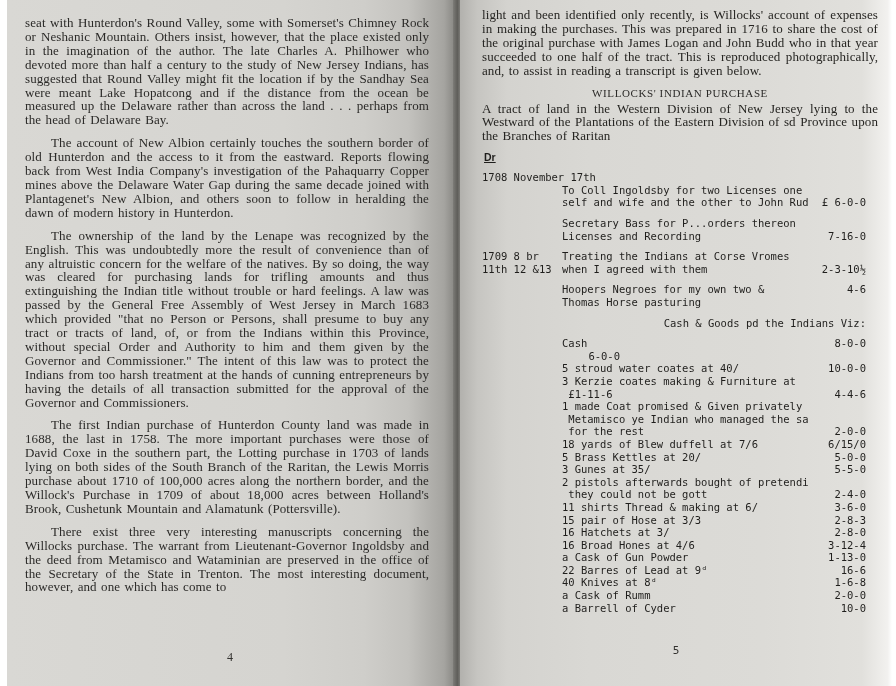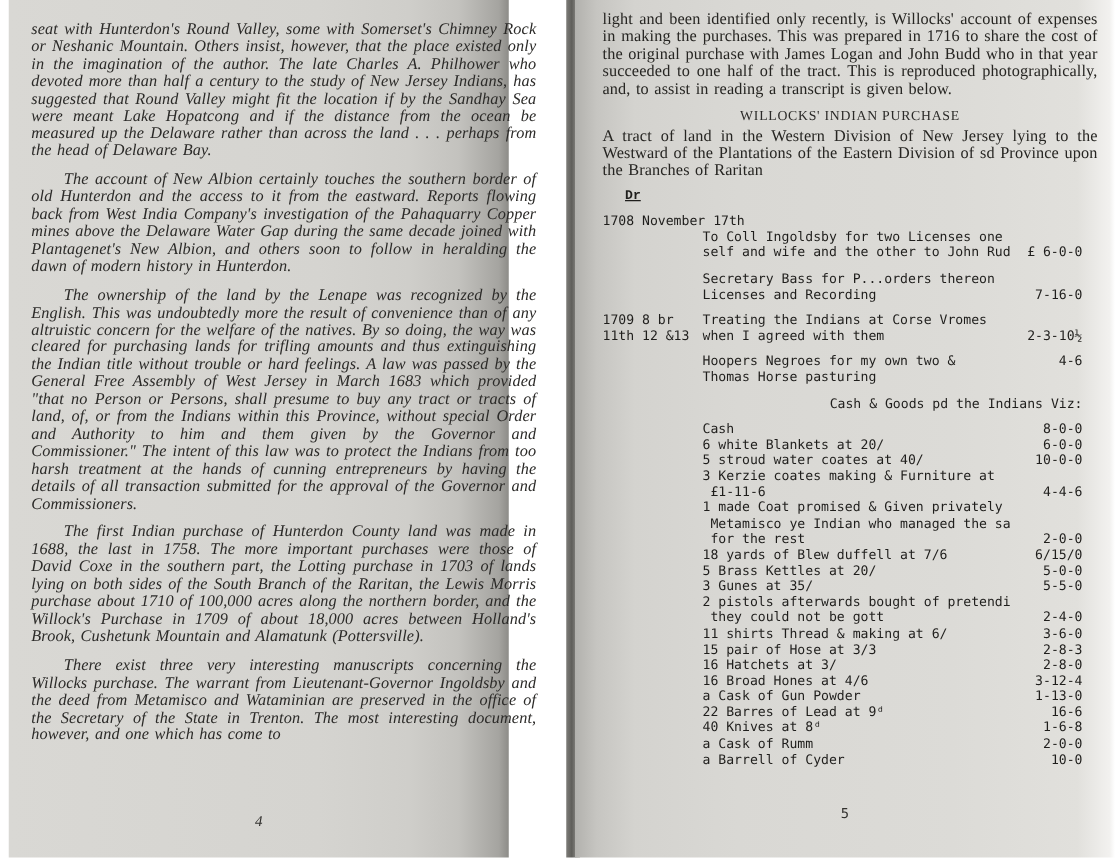--- a/index.html
+++ b/index.html
@@ -4,23 +4,22 @@
 <style>
   html,body{margin:0;padding:0;}
   body{
     width:896px;height:686px;position:relative;overflow:hidden;
     background:#ffffff;
     font-family:"Liberation Serif", serif;
   }
   .scan{position:absolute;inset:0;}
   .page{position:absolute;top:0;height:686px;}
   .page-left{
-    left:7px;width:400px;
+    left:7px;width:446px;
     background:linear-gradient(90deg,#d9d8d4 0%,#d5d4d0 62%,#cfcecA 80%,#c3c2be 90%,#a5a4a0 98%,#8d8c88 100%);
-    font-style:italic;
   }
   .gutter{
     position:absolute;top:0;left:453px;width:11px;height:686px;
     background:linear-gradient(90deg,#7d7c78 0%,#5f5e5a 40%,#82817d 70%,#a9a8a4 100%);
   }
   .page-right{
     left:460px;width:432px;
     background:linear-gradient(90deg,#b2b1ad 0%,#c6c5c1 4%,#d4d3cf 11%,#d9d8d4 30%,#dcdbd7 70%,#e1e0dc 93%,#f2f1ef 99%,#ffffff 100%);
   }
   .text-block{
@@ -41,23 +40,23 @@
   .page-right .page-num{top:644px;font-family:"DejaVu Sans Mono", monospace;font-size:11px;}
   .rcontent{
     position:absolute;left:22px;top:8px;width:396px;color:#262522;
   }
   .heading{
     text-align:center;font-size:11px;letter-spacing:.6px;
     margin:4px 0 3px 0;color:#2b2a28;
   }
   .subhead{margin-bottom:8px;}
   .dr{
-    font-family:Liberation Mono, monospace;
+    font-family:Liberation Sans, sans-serif;
     font-size:10.5px;font-weight:bold;text-decoration:underline;
-    margin:3px 0 8px 18px;color:#1f1e1c;
+    margin:3px 0 8px 2px;color:#1f1e1c;
   }
   .ledger{width:384px;color:#1f1e1c;}
   .lrow{
     display:flex;white-space:pre;
     font-family:"DejaVu Sans Mono", monospace;
     font-size:10.5px;line-height:12.6px;
   }
   .lrow .ldate{width:80px;flex:none;}
   .lrow .ldesc{flex:1;overflow:hidden;}
   .lrow .lamt{flex:none;min-width:58px;text-align:right;}
@@ -98,21 +97,21 @@
           <div class="lrow spacer"></div>
           <div class="lrow"><span class="ldate">1709 8 br</span><span class="ldesc">Treating the Indians at Corse Vromes</span><span class="lamt"></span></div>
           <div class="lrow"><span class="ldate">11th 12 &amp;13</span><span class="ldesc">when I agreed with them</span><span class="lamt">2-3-10½</span></div>
           <div class="lrow spacer"></div>
           <div class="lrow"><span class="ldate"></span><span class="ldesc">Hoopers Negroes for my own two &amp;</span><span class="lamt">4-6</span></div>
           <div class="lrow"><span class="ldate"></span><span class="ldesc">Thomas Horse pasturing</span><span class="lamt"></span></div>
           <div class="lrow spacer"></div>
           <div class="lrow center">Cash &amp; Goods pd the Indians Viz:</div>
           <div class="lrow spacer"></div>
           <div class="lrow"><span class="ldate"></span><span class="ldesc">Cash</span><span class="lamt">8-0-0</span></div>
-          <div class="lrow"><span class="ldate"></span><span class="ldesc">6 white Blankets at 20/</span><span class="lamt">6-0-0</span></div>
+          <div class="lrow"><span class="ldate"></span><span class="lamt">6-0-0</span></div>
           <div class="lrow"><span class="ldate"></span><span class="ldesc">5 stroud water coates at 40/</span><span class="lamt">10-0-0</span></div>
           <div class="lrow"><span class="ldate"></span><span class="ldesc">3 Kerzie coates making &amp; Furniture at</span><span class="lamt"></span></div>
           <div class="lrow"><span class="ldate"></span><span class="ldesc"> £1-11-6</span><span class="lamt">4-4-6</span></div>
           <div class="lrow"><span class="ldate"></span><span class="ldesc">1 made Coat promised &amp; Given privately to</span><span class="lamt"></span></div>
           <div class="lrow"><span class="ldate"></span><span class="ldesc"> Metamisco ye Indian who managed the sale</span><span class="lamt"></span></div>
           <div class="lrow"><span class="ldate"></span><span class="ldesc"> for the rest</span><span class="lamt">2-0-0</span></div>
           <div class="lrow"><span class="ldate"></span><span class="ldesc">18 yards of Blew duffell at 7/6</span><span class="lamt">6/15/0</span></div>
           <div class="lrow"><span class="ldate"></span><span class="ldesc">5 Brass Kettles at 20/</span><span class="lamt">5-0-0</span></div>
           <div class="lrow"><span class="ldate"></span><span class="ldesc">3 Gunes at 35/</span><span class="lamt">5-5-0</span></div>
           <div class="lrow"><span class="ldate"></span><span class="ldesc">2 pistols afterwards bought of pretending</span><span class="lamt"></span></div>

